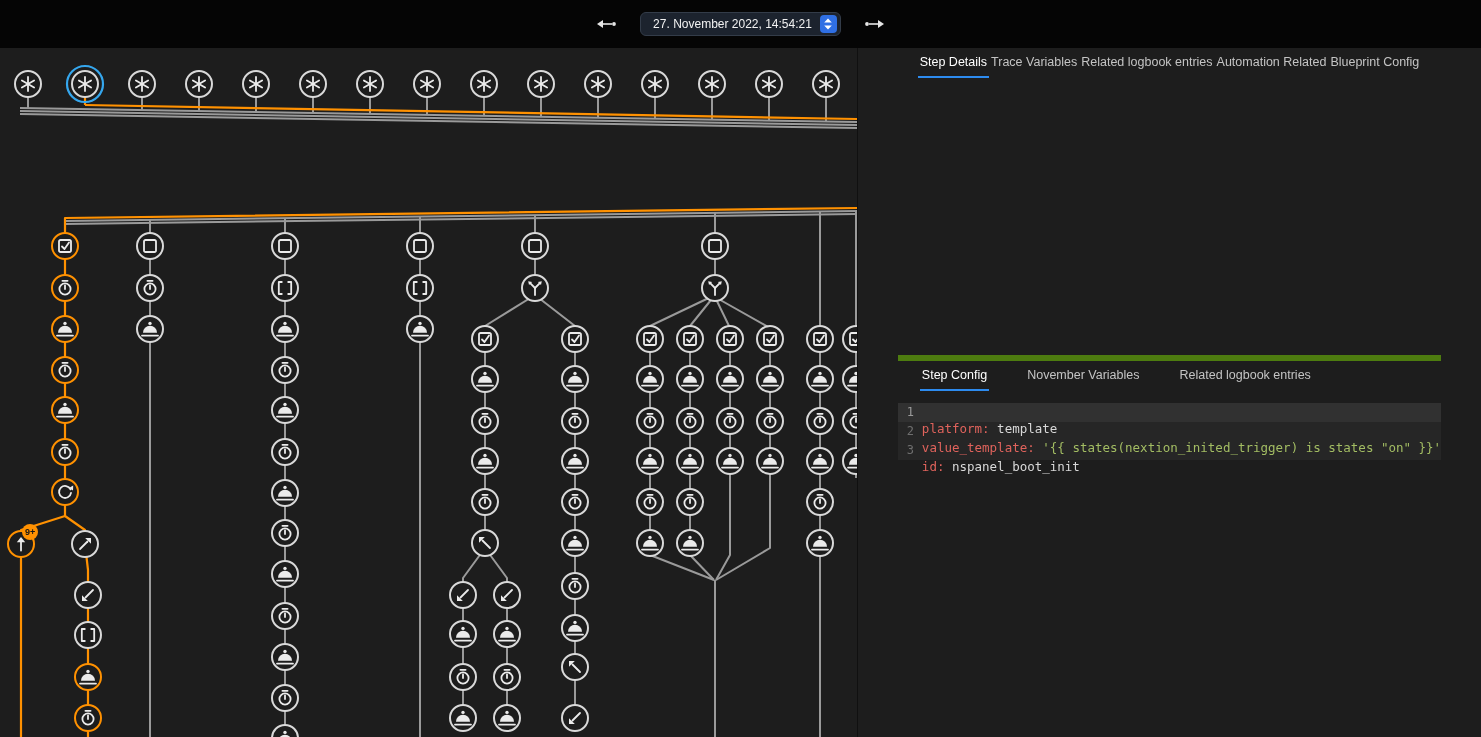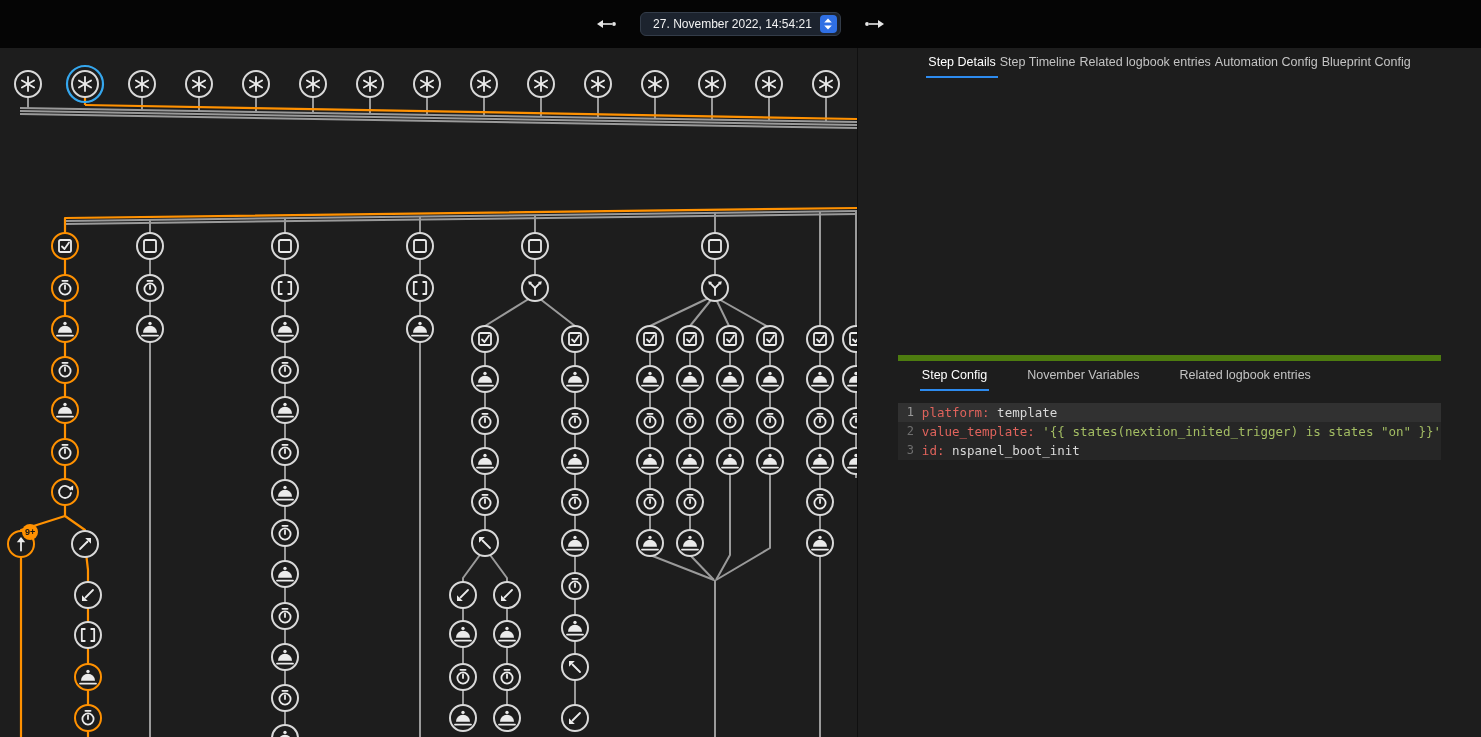--- a/index.html
+++ b/index.html
@@ -31,21 +31,21 @@
   .tab.active { color:#ffffff; border-bottom-color:var(--tab-underline,#2d8bef); }
 
   .executed { padding:20px 16px; font-size:14px; color:#efefef; }
 
   
   .code { margin-top:12px; background:#262626; font-family:"DejaVu Sans Mono", monospace; font-size:12.5px; }
   .code-line { display:flex; height:19px; line-height:19px; }
   .code-line.active { background:#313131; }
   .gutter { flex:0 0 24px; width:24px; text-align:right; padding-right:8px; color:#6f6f6f; font-size:12px; }
   .code-line.active .gutter { color:#9a9a9a; }
-  .code-content { white-space:pre; }
+  .code-content { white-space:pre;margin-top:16px; }
   .tok-key { color:var(--code-key,#e0635c); }
   .tok-string { color:var(--code-string,#a3bd63); }
   .tok-plain { color:var(--code-text,#d8d8d8); }
 </style>
 </head>
 <body>
 
 <div class="app">
 
   <header class="topbar">
@@ -942,23 +942,23 @@
               <circle cx="0" cy="-5.6" r="1.7" fill="#ebebeb" stroke="none"></circle>
             </g>
           </g>
         </svg>
     </div>
 
     <div class="right-panel">
       <div class="top-section">
         <nav class="tabs spread" id="top-tabs">
             <button class="tab active">Step Details</button>
-            <button class="tab">Step Timeline</button>
+            <button class="tab">Trace Variables</button>
             <button class="tab">Related logbook entries</button>
-            <button class="tab">Automation Config</button>
+            <button class="tab">Automation Related</button>
             <button class="tab">Blueprint Config</button>
           </nav>
       </div>
 
       <div class="bottom-section">
         <nav class="tabs left" id="bottom-tabs">
             <button class="tab active">Step Config</button>
             <button class="tab">November Variables</button>
             <button class="tab">Related logbook entries</button>
           </nav>

